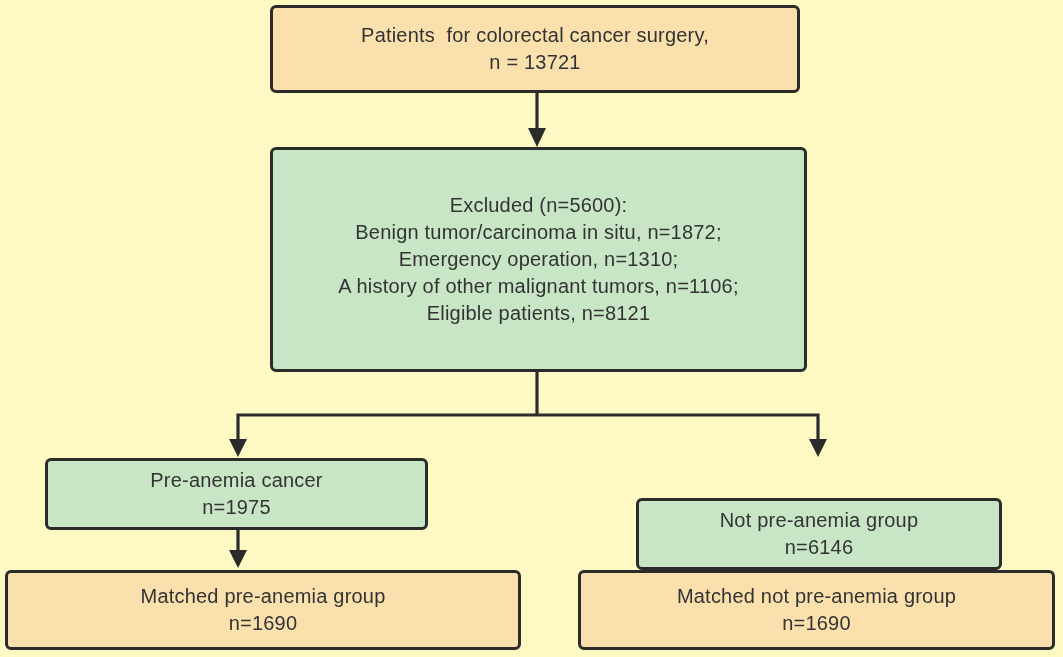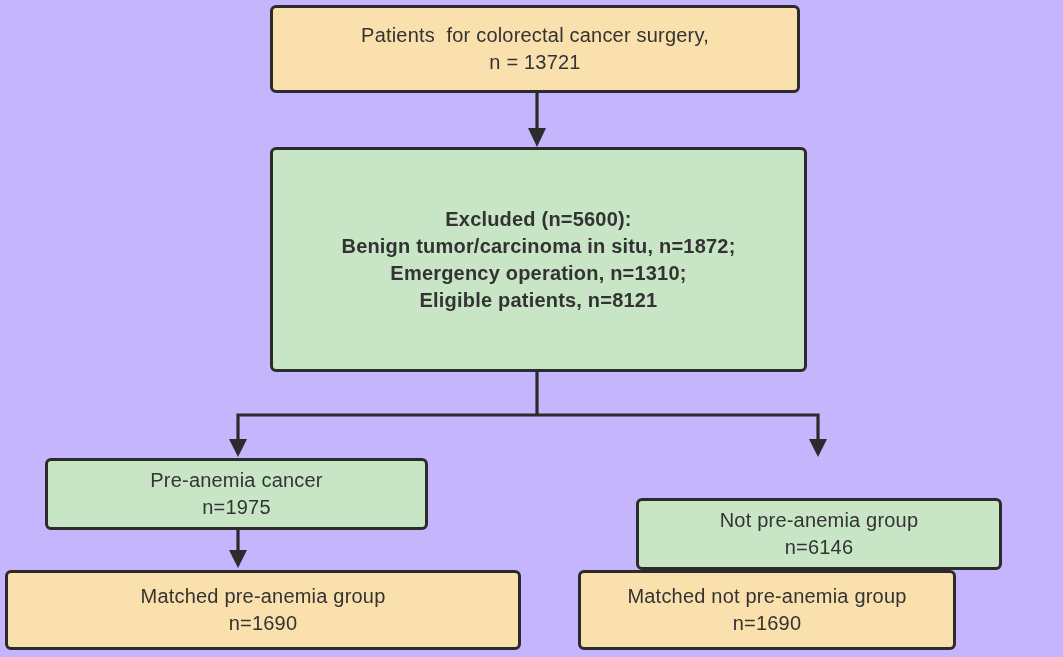--- a/index.html
+++ b/index.html
@@ -5,21 +5,21 @@
   html, body {
     margin: 0;
     padding: 0;
     background: #ffffff;
     font-family: "Liberation Sans", "DejaVu Sans", sans-serif;
   }
   .canvas {
     position: relative;
     width: 1063px;
     height: 657px;
-    background: #c4b5fd;
+    background: #fef9c3;
     overflow: hidden;
   }
   .connectors {
     position: absolute;
     left: 0;
     top: 0;
     width: 1063px;
     height: 657px;
     pointer-events: none;
   }
@@ -38,25 +38,25 @@
     line-height: 27px;
     letter-spacing: 0.2px;
   }
   .box.orange { background: #fae0ad; }
   .box.green  { background: #c8e6c6; }
   .line {
     white-space: pre-wrap;
   }
   
   #node-patients               { left: 270px; top: 5px;   width: 530px; height: 88px;  }
-  #node-excluded               { left: 270px; top: 147px; width: 537px; height: 225px; font-weight: bold; }
+  #node-excluded               { left: 270px; top: 147px; width: 537px; height: 225px; }
   #node-pre-anemia             { left: 45px;  top: 458px; width: 383px; height: 72px;  }
   #node-not-pre-anemia         { left: 636px; top: 458px; width: 366px; height: 72px; margin-top: 40px;  }
   #node-matched-pre-anemia     { left: 5px;   top: 570px; width: 516px; height: 80px;  }
-  #node-matched-not-pre-anemia { left: 578px; top: 570px; width: 378px; height: 80px;  }
+  #node-matched-not-pre-anemia { left: 578px; top: 570px; width: 477px; height: 80px;  }
 </style>
 </head>
 <body>
 
 <div class="canvas">
 
   <svg class="connectors" viewBox="0 0 1063 657" xmlns="http://www.w3.org/2000/svg">
 
     <path d="M537 91 L537 130" stroke="#2b2b2b" stroke-width="3.2" fill="none"></path>
     <polygon points="528,128 546,128 537,147" fill="#2b2b2b"></polygon>
@@ -75,20 +75,21 @@
 
   <div id="node-patients" class="box orange">
     <div class="line">Patients  for colorectal cancer surgery,</div>
     <div class="line">n = 13721</div>
   </div>
 
   <div id="node-excluded" class="box green">
     <div class="line">Excluded (n=5600):</div>
     <div class="line">Benign tumor/carcinoma in situ, n=1872;</div>
     <div class="line">Emergency operation, n=1310;</div>
+    <div class="line">A history of other malignant tumors, n=1106;</div>
     <div class="line">Eligible patients, n=8121</div>
   </div>
 
   <div id="node-pre-anemia" class="box green">
     <div class="line">Pre-anemia cancer</div>
     <div class="line">n=1975</div>
   </div>
 
   <div id="node-not-pre-anemia" class="box green">
     <div class="line">Not pre-anemia group</div>

